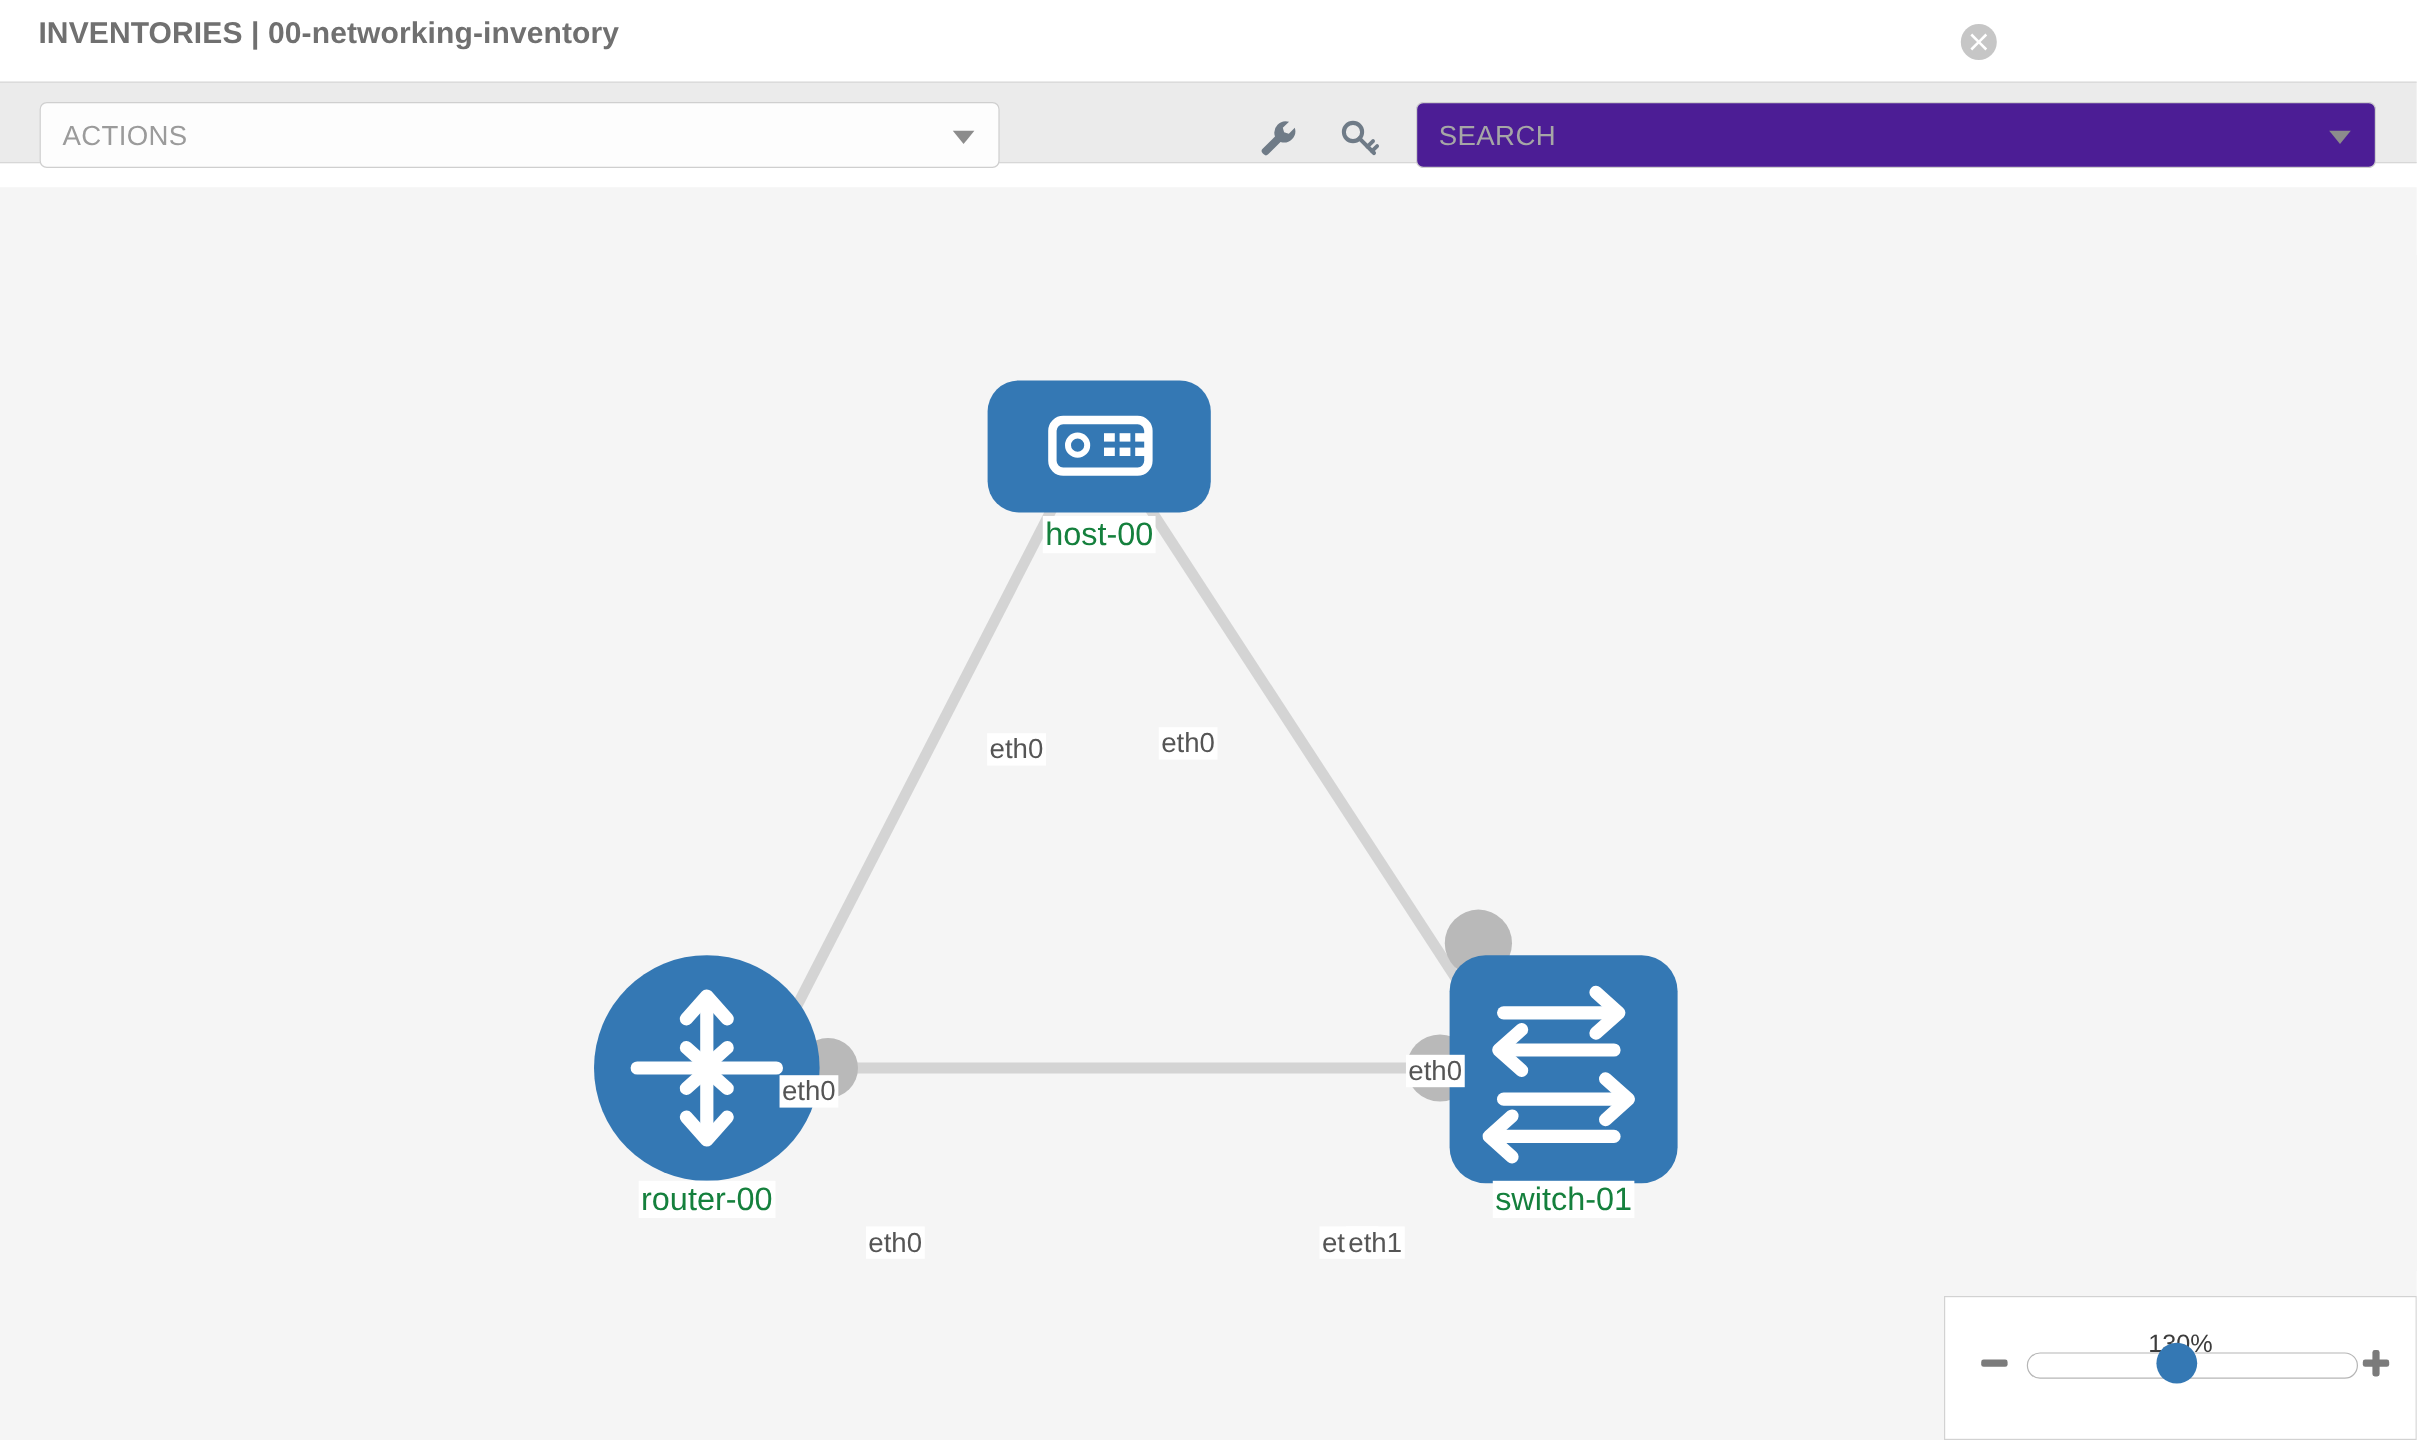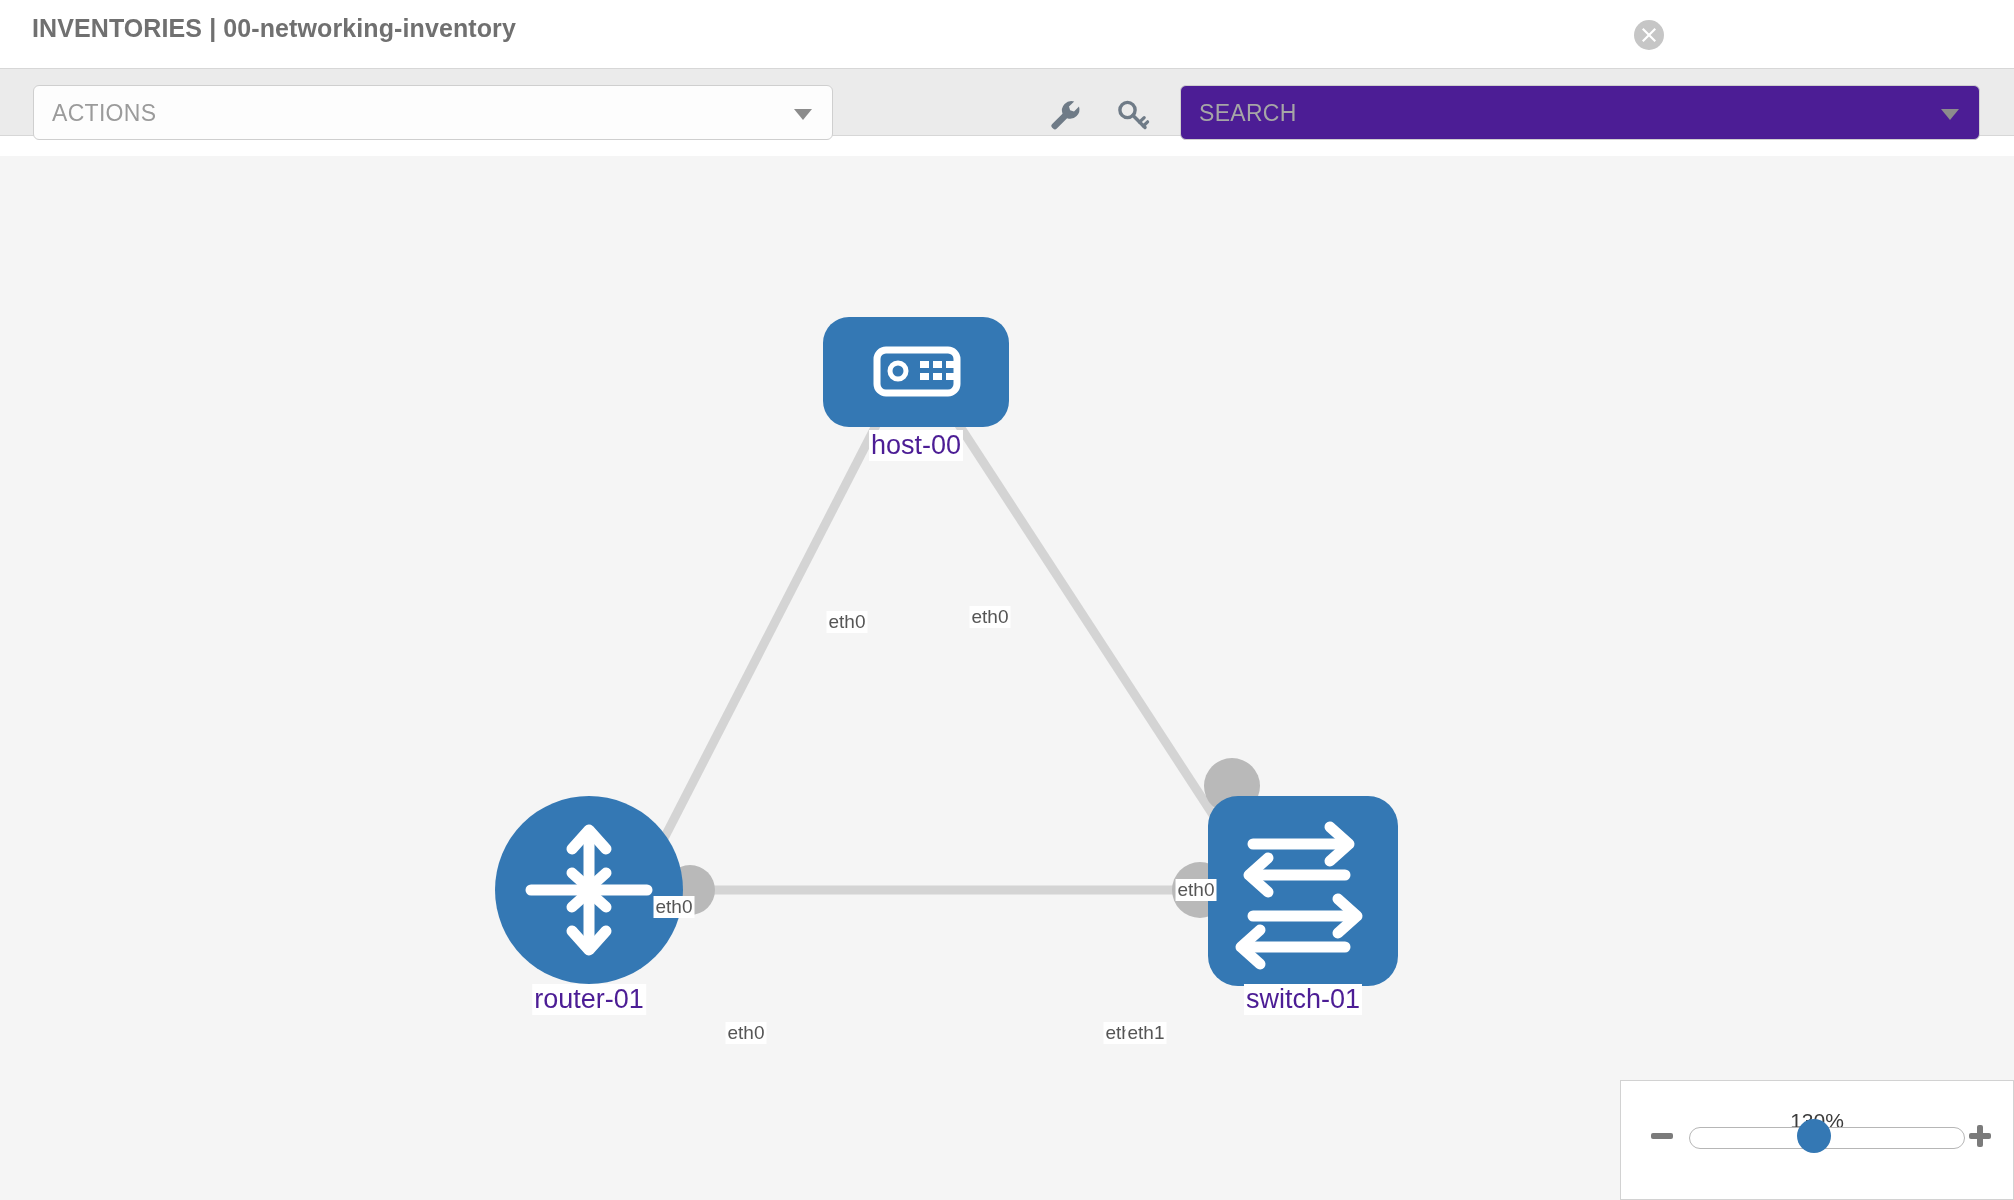--- a/index.html
+++ b/index.html
@@ -135,29 +135,29 @@
     position: absolute;
     left: 0; top: 0;
     width: 2014px;
     height: 1044px;
   }
 
   
   .node-label {
     position: absolute;
     font-size: 27px;
-    color: #4c1d95;
+    color: #15803d;
     background: #ffffff;
     white-space: nowrap;
     padding: 0 2px;
     transform: translateX(-50%);
   }
   .port-label {
     position: absolute;
-    font-size: 19px;
+    font-size: 23px;
     color: #555555;
     background: #ffffff;
     white-space: nowrap;
     padding: 0 2px;
     transform: translateX(-50%);
   }
 
   
   .zoom-panel {
     position: absolute;
@@ -325,21 +325,21 @@
 
           <path d="M1345 791 L1243 791"></path>
           <path d="M1260 774 L1241 791 L1260 808"></path>
         </g>
       </g>
 
     </svg>
 
     <div class="node-label" style="left:916px; top:274px;">host-00</div>
 
-    <div class="node-label" style="left:589px; top:828px;">router-01</div>
+    <div class="node-label" style="left:589px; top:828px;">router-00</div>
 
     <div class="node-label" style="left:1303px; top:828px;">switch-01</div>
 
     <div class="port-label" style="left:847px; top:455px;">eth0</div>
 
     <div class="port-label" style="left:674px; top:740px;">eth0</div>
 
     <div class="port-label" style="left:990px; top:450px;">eth0</div>
 
     <div class="port-label" style="left:1196px; top:723px;">eth0</div>

